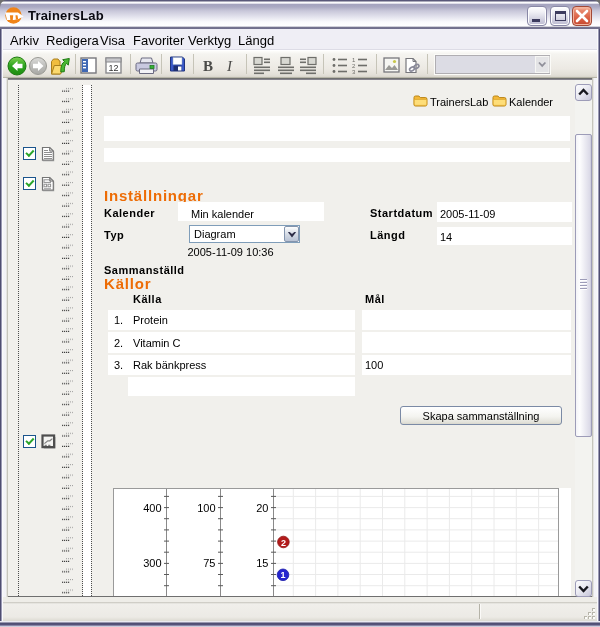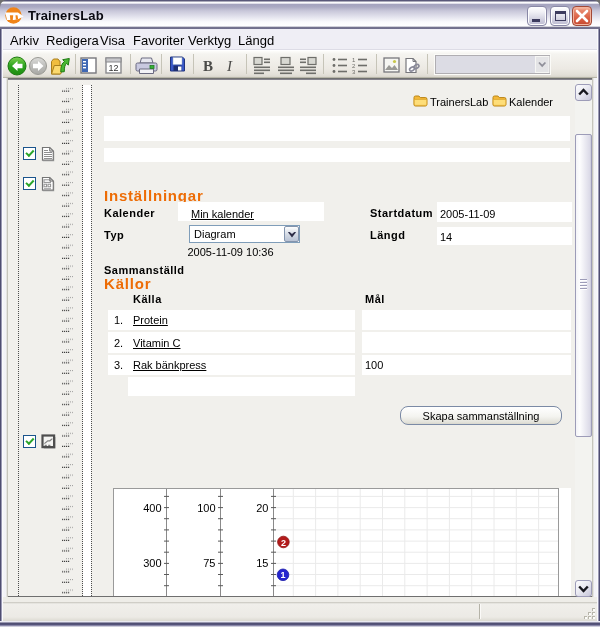--- a/index.html
+++ b/index.html
@@ -44,21 +44,21 @@
 #sthumb { left:0; top:54px; width:17px; height:303px; border-radius:2px; border:1px solid #9d9cb8;
   background:linear-gradient(90deg,#f4f4f8 0%,#fdfdfe 25%,#dcdbe8 90%,#c9c8da 100%); }
 
 #statusbar { left:3px; top:602px; width:594px; height:19px;
   background:linear-gradient(180deg,#c5c3bb 0px,#f0efeb 2px,#eceae5 15px,#dcdad2 19px); }
 
 .orange { color:#ed6c05; font-weight:bold; font-size:15px; letter-spacing:0.8px; }
 .lbl { font-weight:bold; font-size:11px; color:#000; letter-spacing:0.5px; }
 .txt { font-size:11px; color:#000; }
 .wfield { background:#ffffff; }
-a.lnk { color:#000; text-decoration:underline; }
+a.lnk { color:#000; }
 .cbx { width:13px; height:13px; background:#fff; border:1.5px solid #1a548c; }
 .cbx::after { content:""; position:absolute; left:1.8px; top:1.8px; width:5.6px; height:3.2px;
   border-left:2.2px solid #2aa52a; border-bottom:2.2px solid #2aa52a; transform:rotate(-47deg); }
 #combobtn { border:1px solid #8494ad; border-radius:2px;
   background:linear-gradient(180deg,#fefefe 0%,#dde2ea 40%,#b8c2d4 100%); }
 #combobtn::after { content:""; position:absolute; left:3px; top:4.5px; width:8px; height:6px;
   background:#2e2e48; clip-path:polygon(0 12%, 14% 0, 50% 42%, 86% 0, 100% 12%, 50% 100%);
   border:0; }
 </style>
 </head>
@@ -347,21 +347,21 @@
   <div class="abs wfield" style="left:354px;top:252px;width:209px;height:21px;"></div>
   <div class="txt abs" style="left:106px;top:257px;">2.</div>
   <a class="lnk txt abs" style="left:125px;top:257px;">Vitamin C</a>
   <div class="abs wfield" style="left:100px;top:275px;width:247px;height:20px;"></div>
   <div class="abs wfield" style="left:354px;top:275px;width:209px;height:20px;"></div>
   <div class="txt abs" style="left:106px;top:279px;">3.</div>
   <a class="lnk txt abs" style="left:125px;top:279px;">Rak bänkpress</a>
   <div class="txt abs" style="left:357px;top:279px;">100</div>
   <div class="abs wfield" style="left:120px;top:297px;width:227px;height:19px;"></div>
 
-  <div id="skapa" class="abs" style="left:392px;top:326px;width:162px;height:19px;border:1px solid #7b8aa5;border-radius:8px;background:linear-gradient(180deg,#ffffff 0%,#f4f4f0 55%,#e3e2da 90%,#d8d7cd 100%);text-align:center;font-size:11px;line-height:18px;">Skapa sammanställning</div>
+  <div id="skapa" class="abs" style="left:392px;top:326px;width:162px;height:19px;border:1px solid #7b8aa5;border-radius:3px;background:linear-gradient(180deg,#ffffff 0%,#f4f4f0 55%,#e3e2da 90%,#d8d7cd 100%);text-align:center;font-size:11px;line-height:18px;">Skapa sammanställning</div>
 
 
   <div class="abs wfield" style="left:550px;top:408px;width:13px;height:108px;"></div>
   <svg class="abs" style="left:105px;top:408px;" width="446" height="108">
     <rect x="0.5" y="0.5" width="445" height="108" fill="#ffffff" stroke="#9a9a9a" stroke-width="1"></rect>
     <g stroke="#eaeaea" stroke-width="1">
         <line x1="180.3" y1="1" x2="180.3" y2="108"></line>
         <line x1="202.6" y1="1" x2="202.6" y2="108"></line>
         <line x1="224.9" y1="1" x2="224.9" y2="108"></line>
         <line x1="247.2" y1="1" x2="247.2" y2="108"></line>

